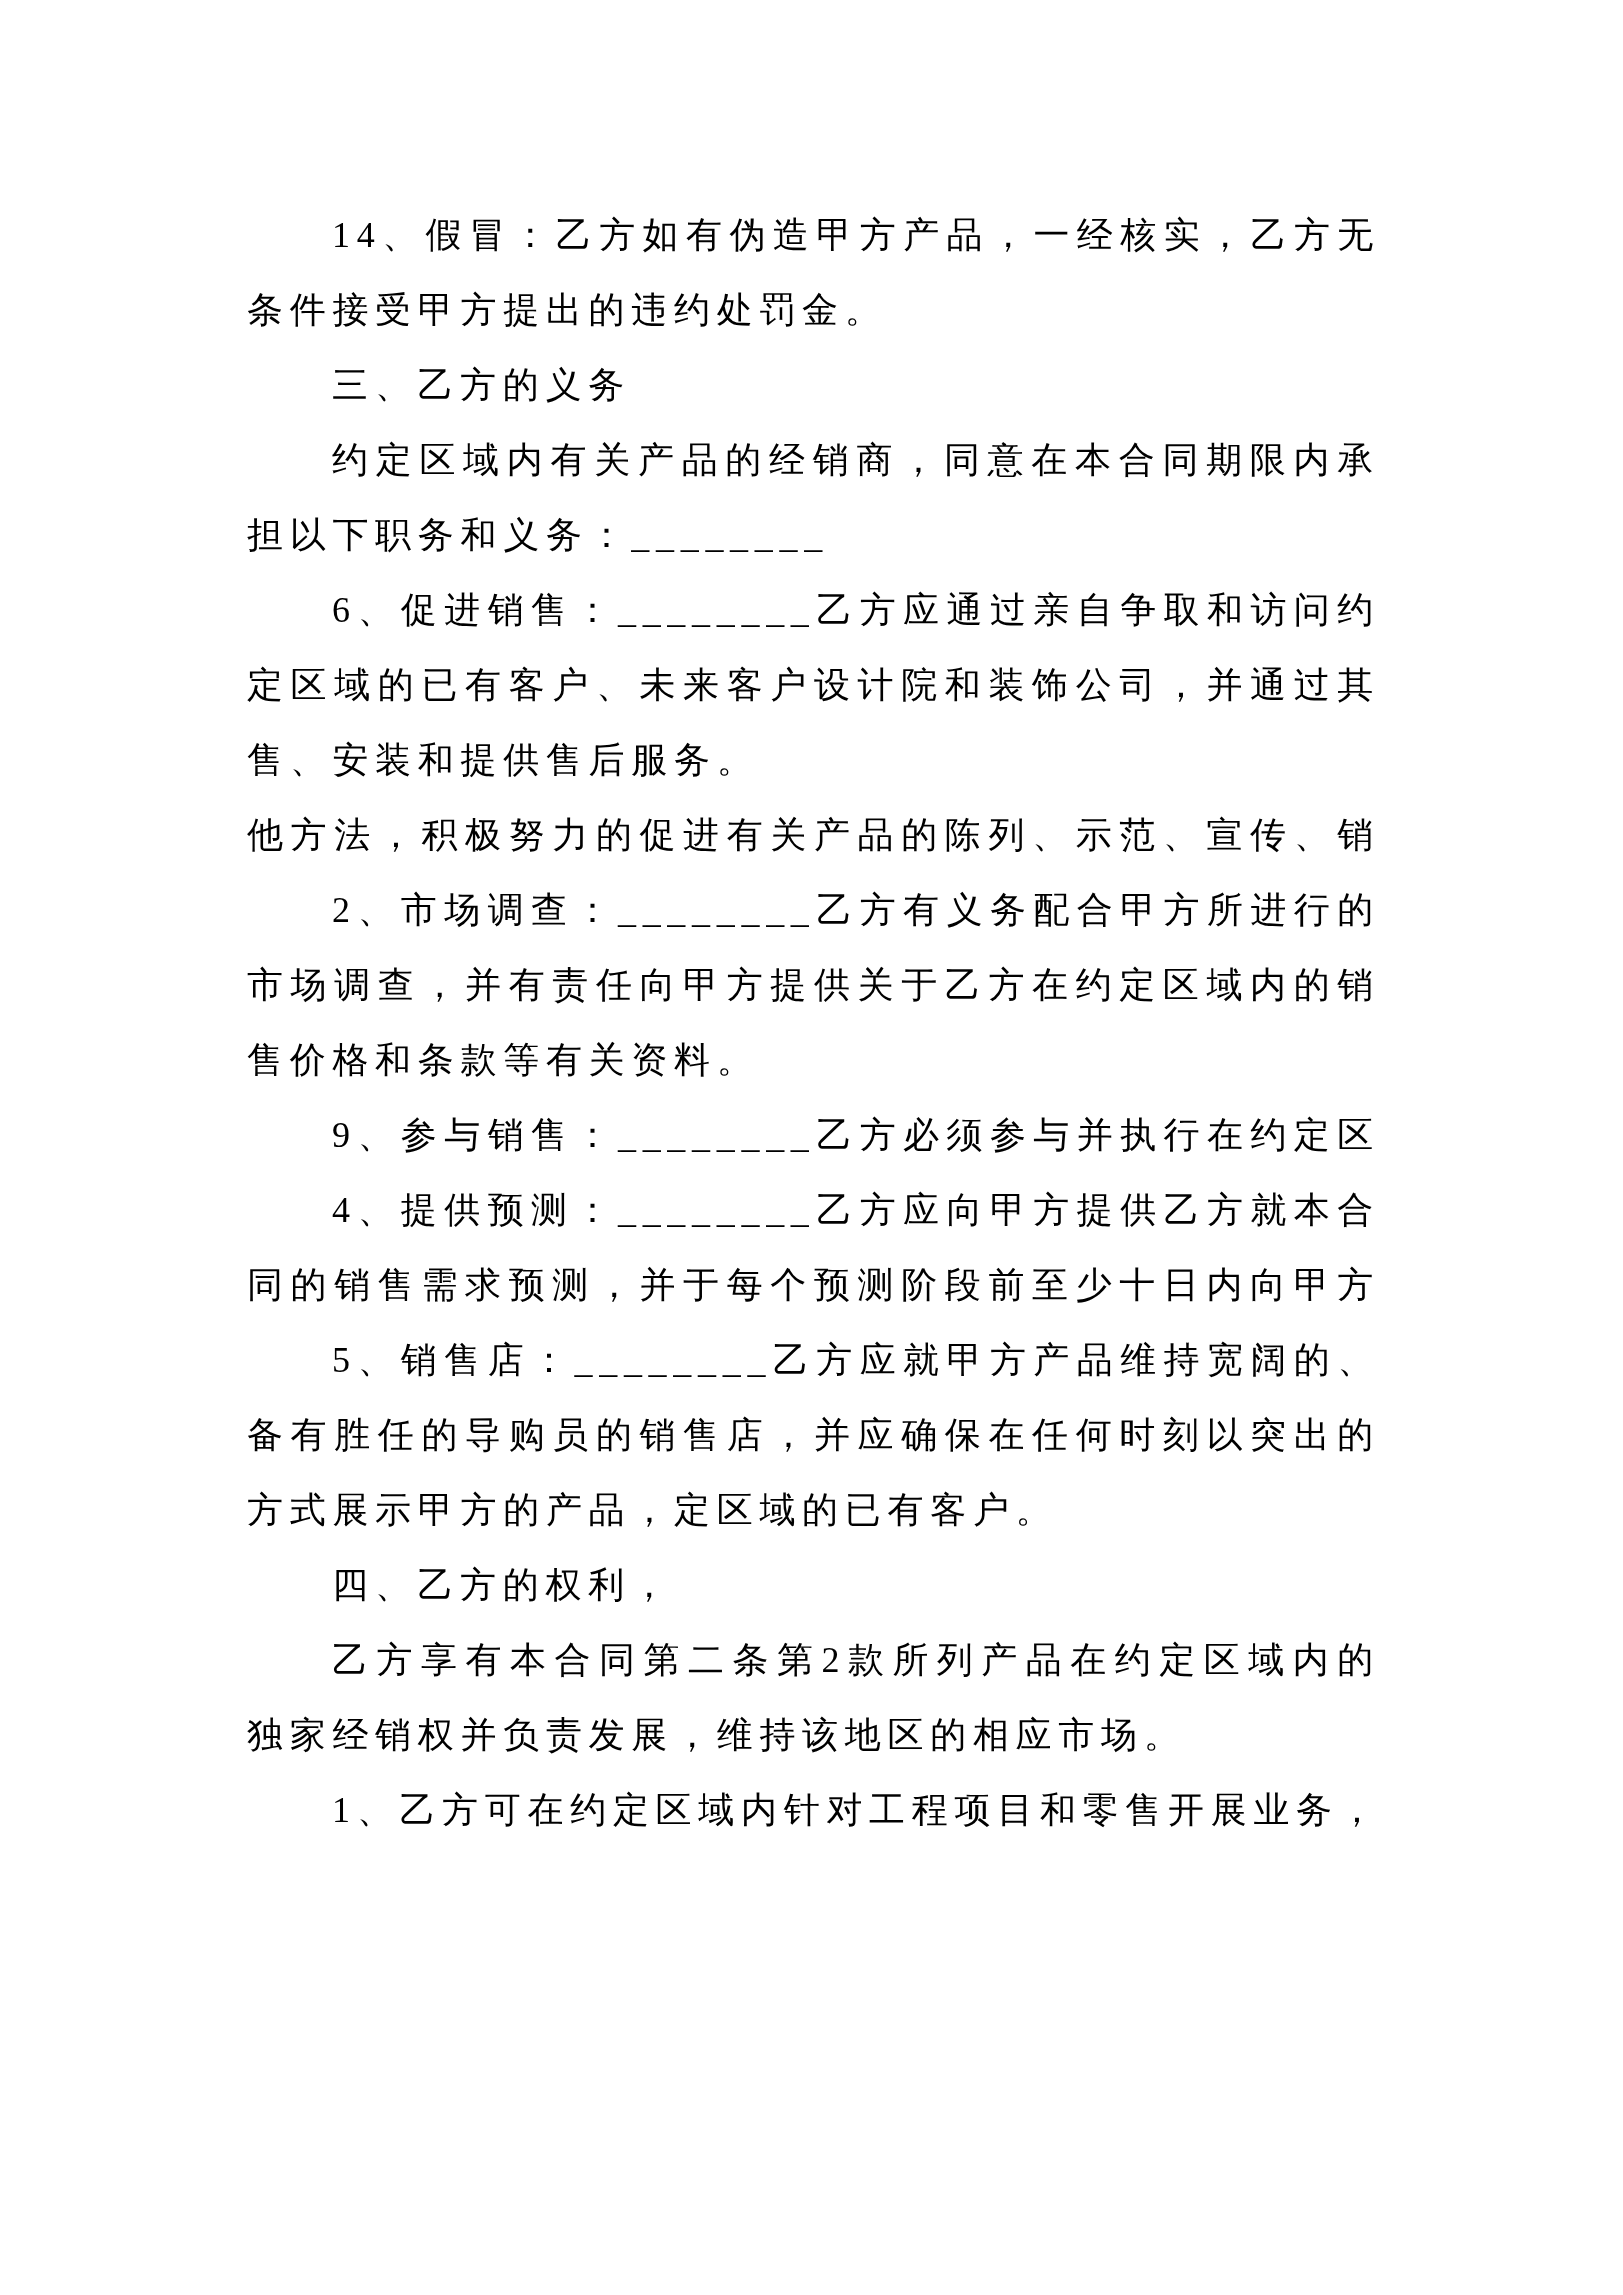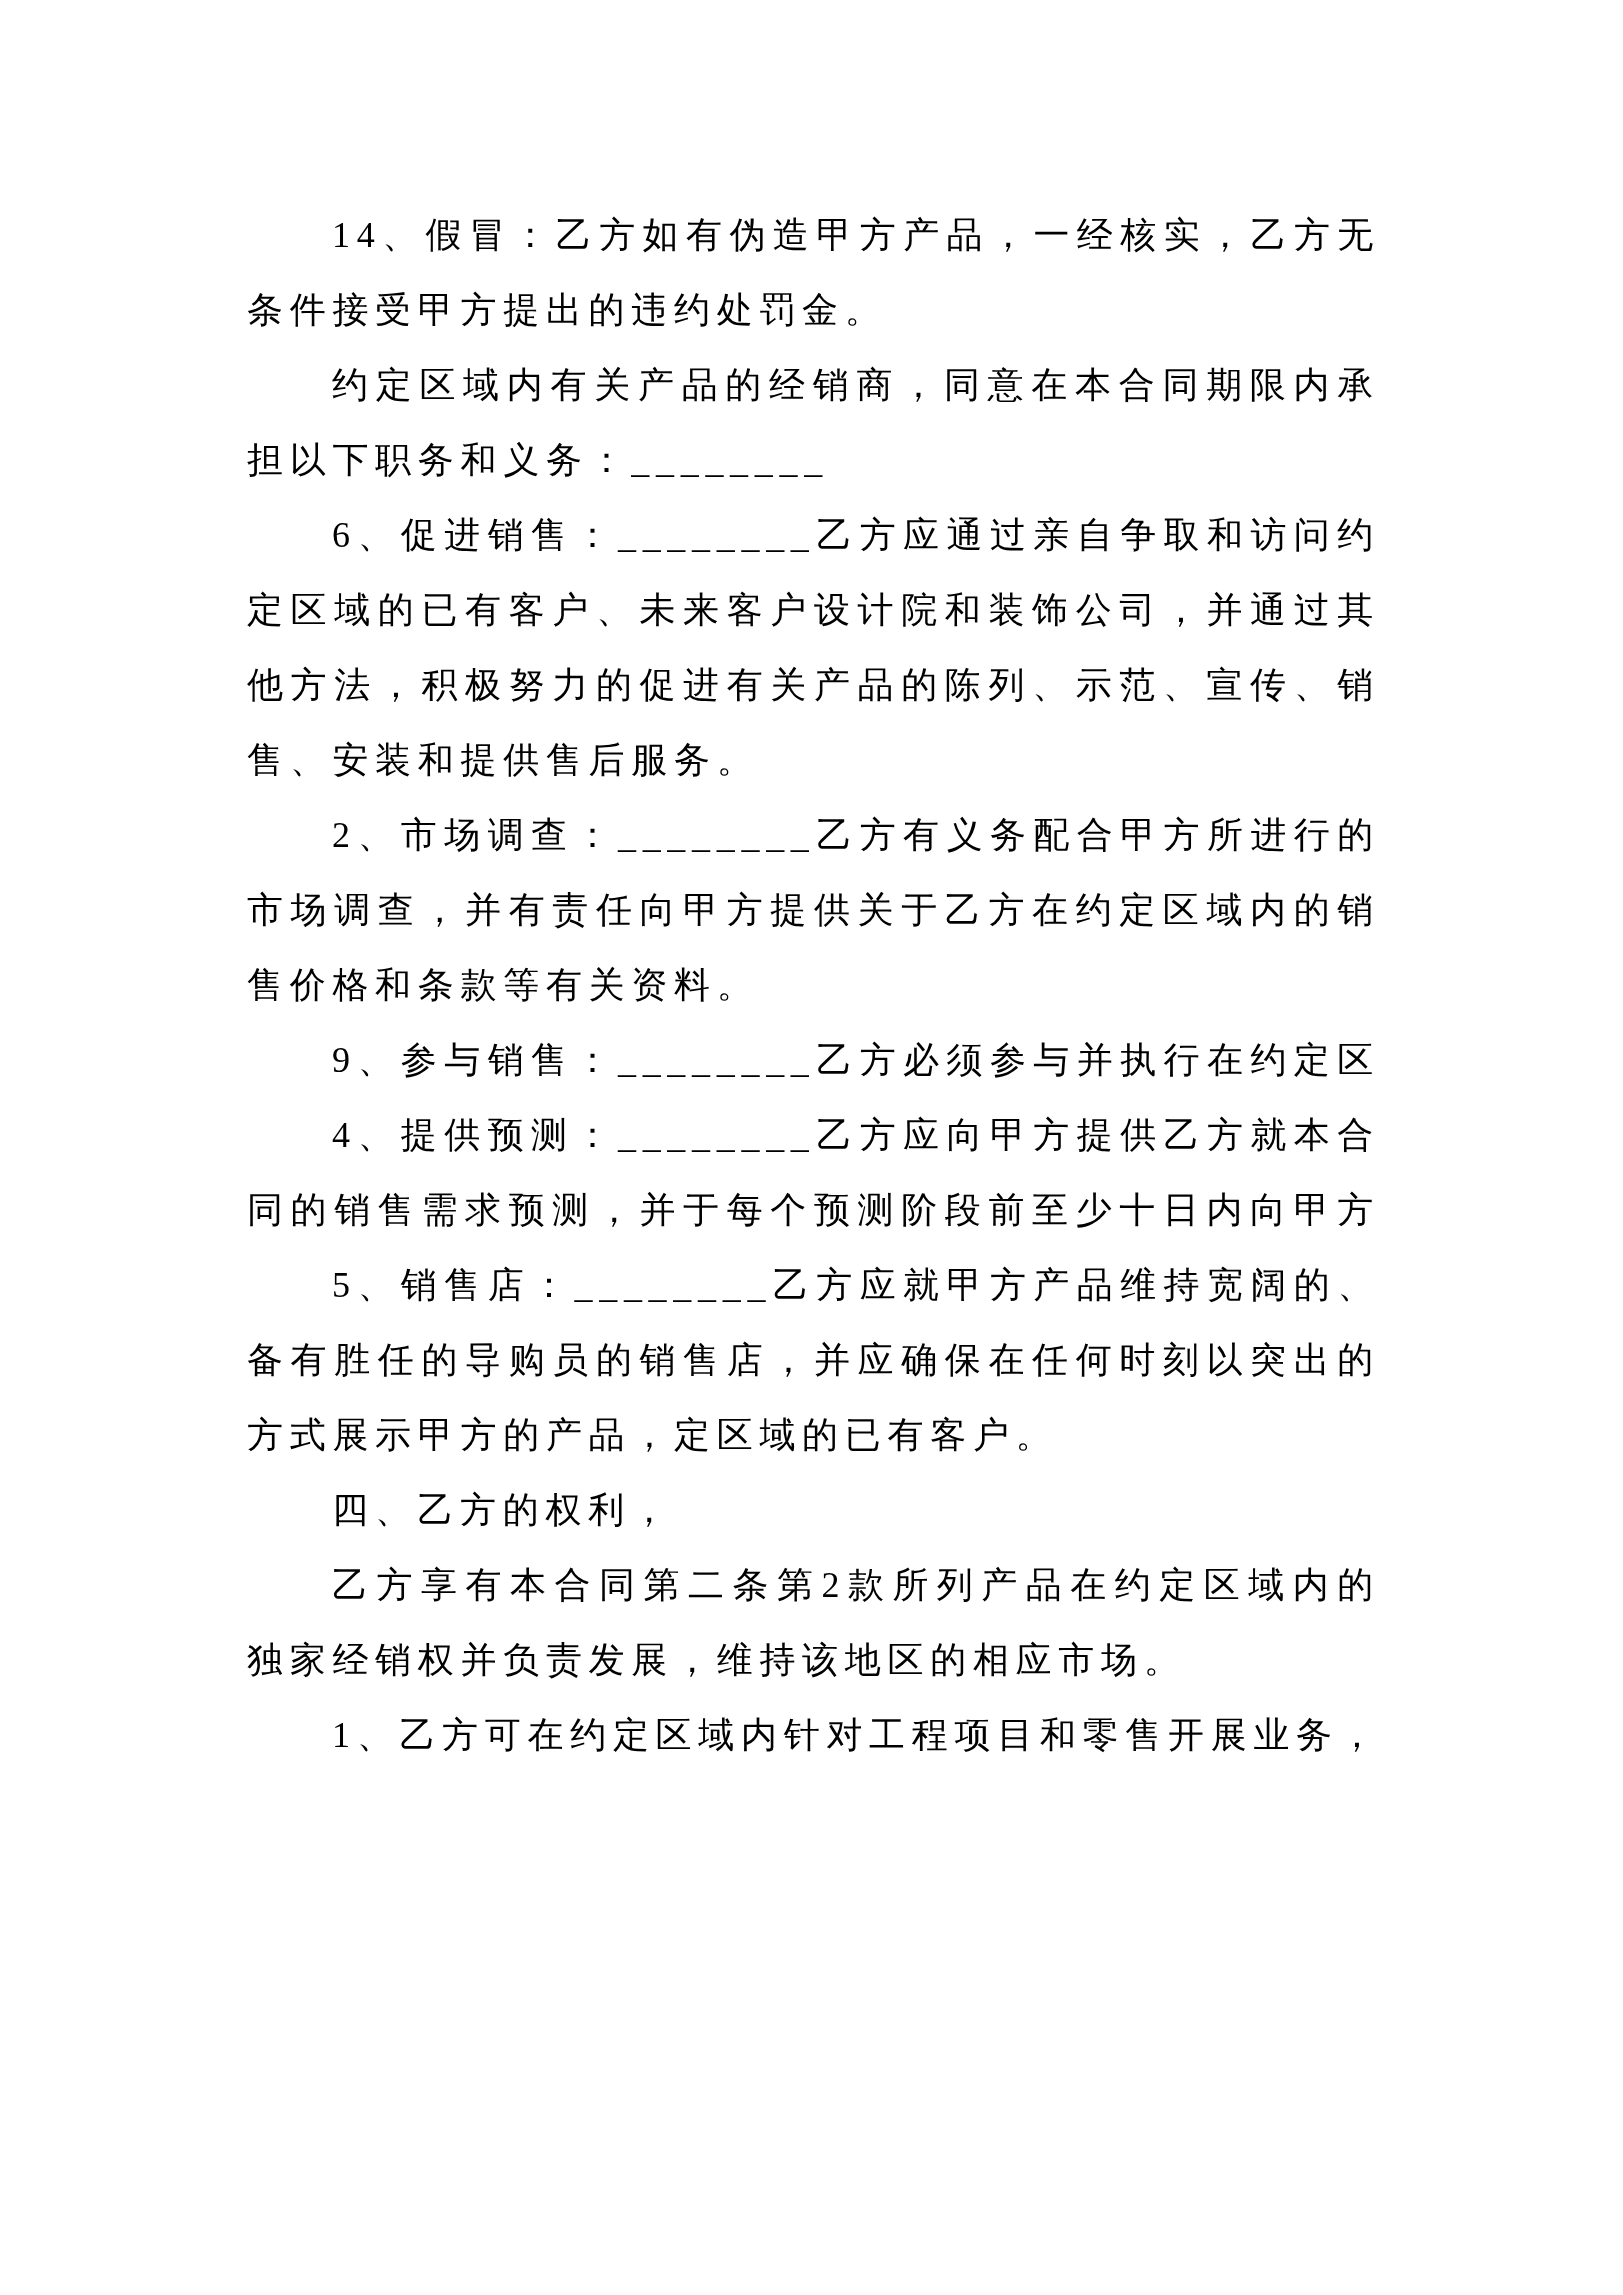--- a/index.html
+++ b/index.html
@@ -39,26 +39,27 @@
     text-justify: distribute;
   }
 </style>
 </head>
 <body>
 
 <div class="page" style="background: rgb(255, 255, 255); color: rgb(0, 0, 0);">
   <div class="body-text">
       <div class="line indent full">14、假冒：乙方如有伪造甲方产品，一经核实，乙方无</div>
       <div class="line">条件接受甲方提出的违约处罚金。</div>
+      <div class="line indent">三、乙方的义务</div>
       <div class="line indent full">约定区域内有关产品的经销商，同意在本合同期限内承</div>
       <div class="line">担以下职务和义务：________</div>
       <div class="line indent full">6、促进销售：________乙方应通过亲自争取和访问约</div>
       <div class="line full">定区域的已有客户、未来客户设计院和装饰公司，并通过其</div>
+      <div class="line">售、安装和提供售后服务。</div>
       <div class="line full">他方法，积极努力的促进有关产品的陈列、示范、宣传、销</div>
-      <div class="line">售、安装和提供售后服务。</div>
       <div class="line indent full">2、市场调查：________乙方有义务配合甲方所进行的</div>
       <div class="line full">市场调查，并有责任向甲方提供关于乙方在约定区域内的销</div>
       <div class="line">售价格和条款等有关资料。</div>
       <div class="line indent full">9、参与销售：________乙方必须参与并执行在约定区</div>
       <div class="line indent full">4、提供预测：________乙方应向甲方提供乙方就本合</div>
       <div class="line full">同的销售需求预测，并于每个预测阶段前至少十日内向甲方</div>
       <div class="line indent full">5、销售店：________乙方应就甲方产品维持宽阔的、</div>
       <div class="line full">备有胜任的导购员的销售店，并应确保在任何时刻以突出的</div>
       <div class="line">方式展示甲方的产品，定区域的已有客户。</div>
       <div class="line indent">四、乙方的权利，</div>

